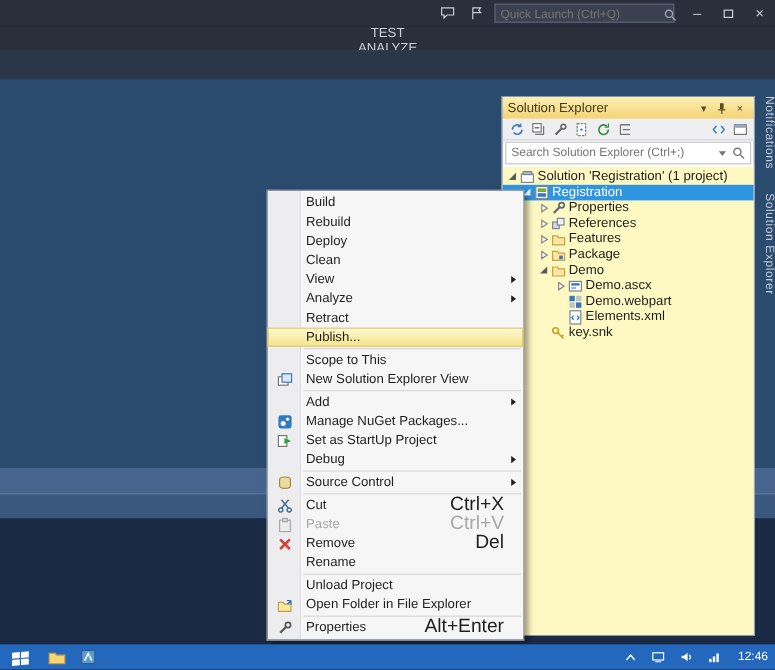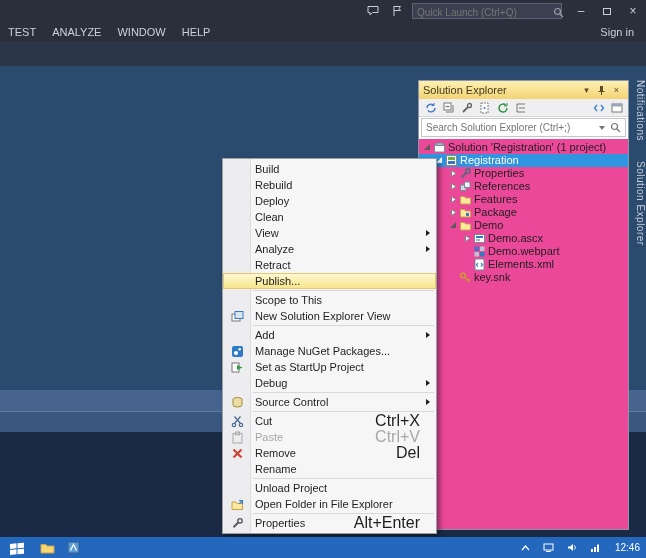--- a/index.html
+++ b/index.html
@@ -10,21 +10,21 @@
   
   .titlebar{position:absolute;top:0;left:0;width:646px;height:22px;background:#2A2F3B;display:flex;align-items:center;}
   .tb-spacer{flex:1;}
   .tb-icon{width:18px;height:16px;display:flex;align-items:center;justify-content:center;margin-right:6px;}
   .quick-launch{width:150px;height:16px;background:#3A4050;border:1px solid #5A6274;display:flex;align-items:flex-end;margin-right:6px;}
   .quick-launch input{flex:1;background:transparent;border:none;outline:none;color:#B9BEC9;font-size:10px;padding:0 4px;font-family:"Liberation Sans",sans-serif;}
   .win-btn{width:26px;height:18px;display:flex;align-items:center;justify-content:center;color:#C9CEDB;font-size:12px;}
   .restore-box{width:8px;height:7px;border:1px solid #C9CEDB;}
 
   
-  .menubar{position:absolute;top:22px;left:0;width:646px;height:20px;background:#2A2F3B;display:flex;align-items:center;color:#CBD0DB;font-size:11px;}
+  .menubar{position:absolute;top:22px;left:0;width:646px;height:20px;background:#2A2F3B;display:flex;align-items:center;color:#CBD0DB;font-size:11px;flex-direction:column;}
   .menu-item{padding:0 8px;height:20px;display:flex;align-items:center;}
   .mb-spacer{flex:1;}
   .sign-in{padding:0 12px;color:#C9CEDB;}
 
   
   .body{position:absolute;top:42px;left:0;width:646px;height:495px;background:#2A4A6E;}
   .band{position:absolute;left:0;width:646px;}
   .band-toolbar{top:0;height:24px;background:#2B3648;}
   .band-light1{top:348px;height:21px;background:#47648E;}
   .band-light2{top:369px;height:21px;background:#3A577E;border-top:1px solid #5F7BA4;}
@@ -38,21 +38,21 @@
   .sol-exp{position:absolute;left:418px;top:38px;width:211px;height:450px;background:#fff;border:1px solid #8A97A8;z-index:10;display:flex;flex-direction:column;}
   .se-title{height:18px;background:linear-gradient(#FDF0B2,#F3D375);display:flex;align-items:center;padding:0 4px;font-size:11px;color:#43391C;}
   .se-title .t{flex:1;}
   .se-tbtn{width:15px;height:14px;display:flex;align-items:center;justify-content:center;color:#5A4D25;font-size:9px;}
   .se-toolbar{height:18px;background:#EFEFF2;border-bottom:1px solid #D4D4D8;display:flex;align-items:center;gap:3px;padding:0 4px;}
   .se-tool{width:15px;height:14px;display:flex;align-items:center;justify-content:center;}
   .se-tool-spacer{flex:1;}
   .se-search{height:19px;background:#fff;border:1px solid #C6C6CA;margin:1px 2px 2px 2px;display:flex;align-items:center;}
   .se-search input{flex:1;border:none;outline:none;font-size:10px;color:#8A8A8A;padding:0 4px;font-family:"Liberation Sans",sans-serif;background:transparent;}
   .se-chev{width:0;height:0;border-left:3.5px solid transparent;border-right:3.5px solid transparent;border-top:4px solid #777;margin-right:5px;}
-  .se-tree{flex:1;background:#ec4899;padding-top:2px;}
+  .se-tree{flex:1;background:#fef9c3;padding-top:2px;}
   .trow{display:flex;align-items:center;height:13px;font-size:11px;color:#1E1E1E;white-space:nowrap;}
   .trow.sel{background:#3095E0;color:#fff;}
   .lv0{padding-left:3px}.lv1{padding-left:15px}.lv2{padding-left:29px}.lv3{padding-left:43px}
   .exp{width:10px;flex:0 0 10px;height:11px;display:inline-flex;align-items:center;justify-content:center;color:#5A5A5A;}
   .trow.sel .exp{color:#fff;}
   .ticon{width:15px;flex:0 0 15px;height:13px;display:inline-flex;align-items:center;justify-content:center;}
   .tlbl{line-height:13px;padding-left:1px;}
 
   
   .context-menu{position:absolute;left:222px;top:116px;width:215px;background:linear-gradient(90deg,#EDEDEF 0,#EDEDEF 27px,#DDDDE1 27px,#DDDDE1 28px,#F6F6F6 28px);border:1px solid #9BA0A8;box-shadow:3px 3px 5px rgba(0,0,0,.4);z-index:50;padding:2px 0;}

